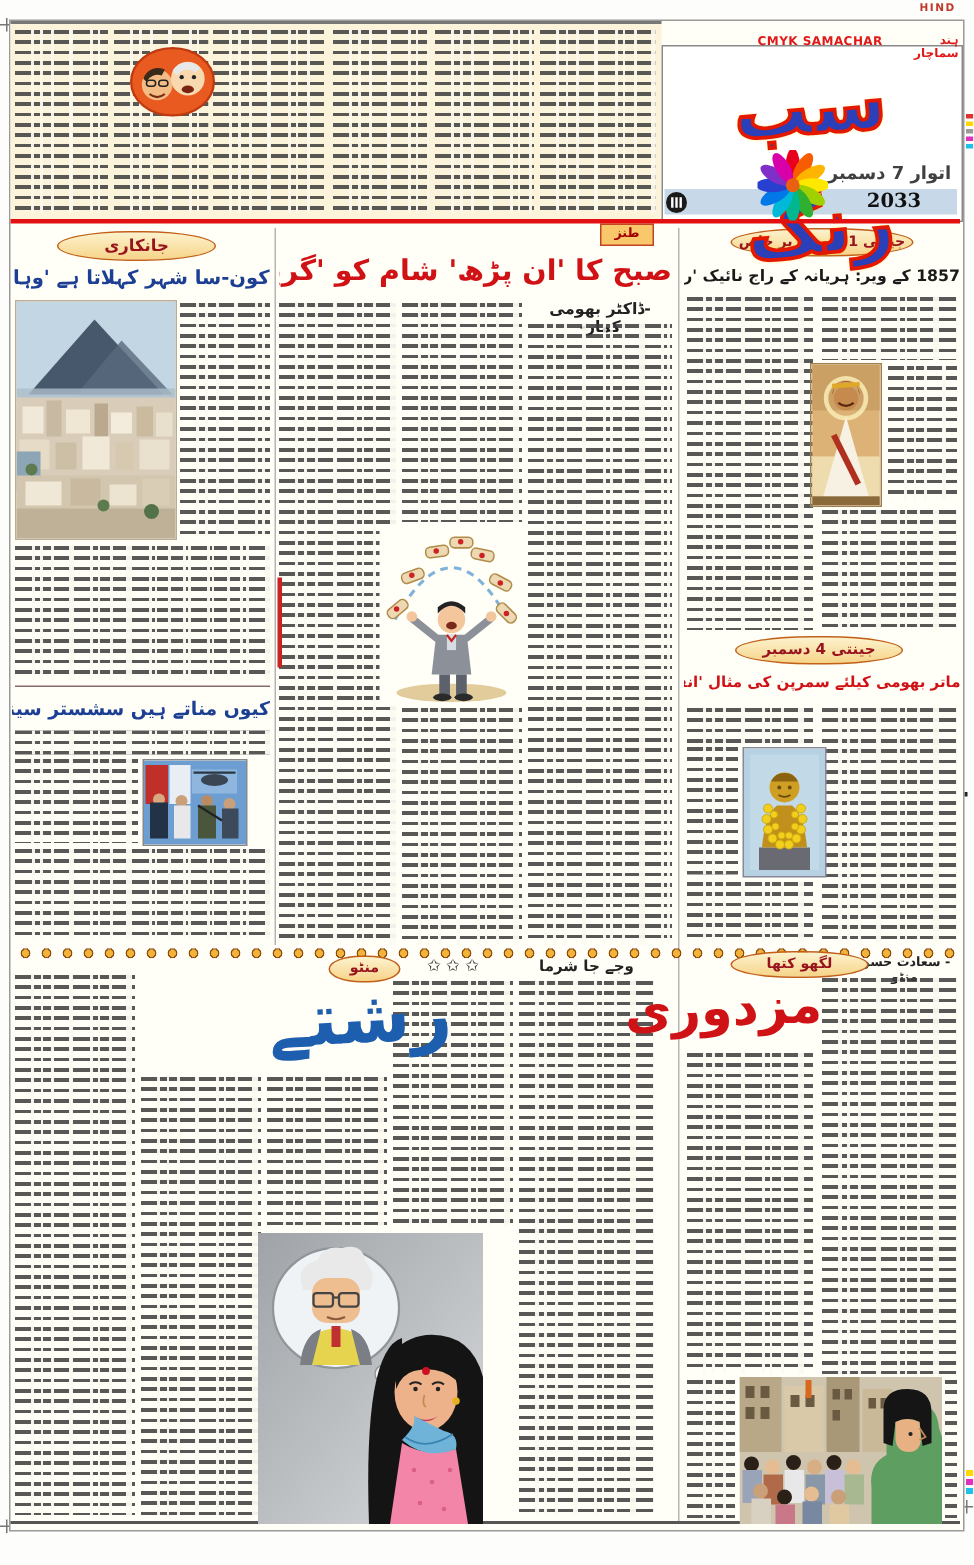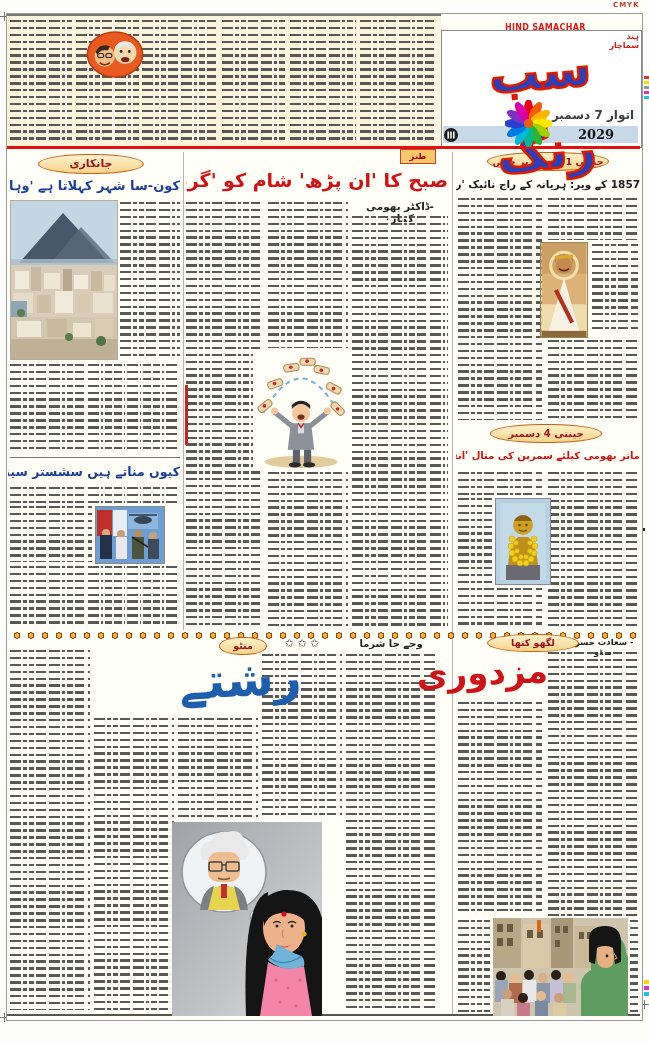--- a/index.html
+++ b/index.html
@@ -29,21 +29,21 @@
   .plus::after{content:"";position:absolute;left:4px;top:0;width:1px;height:9px;background:#777;}
   .plus::before{content:"";position:absolute;left:0;top:4px;width:9px;height:1px;background:#777;}
   .regmark{position:absolute;width:5px;height:3px;}
   svg{display:block;}
 </style>
 </head>
 <body>
 
 <div class="page">
 
-  <div class="abs ur" style="left:613px;top:1px;width:32px;font-size:7px;font-weight:bold;color:#c0392b;direction:ltr;letter-spacing:1px;">CMYK</div>
+  <div class="abs ur" style="left:613px;top:1px;width:32px;font-size:7px;font-weight:bold;color:#c0392b;direction:ltr;letter-spacing:1px;">HIND</div>
   <div class="plus" style="left:0px;top:12px;"></div>
   <div class="plus" style="left:0px;top:1013px;"></div>
   <div class="plus" style="left:640px;top:1000px;"></div>
   <div class="regmark" style="left:644px;top:76px;background:#e03030;"></div>
   <div class="regmark" style="left:644px;top:81px;background:#ffd800;"></div>
   <div class="regmark" style="left:644px;top:86px;background:#9a9a9a;"></div>
   <div class="regmark" style="left:644px;top:91px;background:#e030c0;"></div>
   <div class="regmark" style="left:644px;top:96px;background:#20c0e8;"></div>
   <div class="regmark" style="left:644px;top:980px;background:#ffd800;height:4px;"></div>
   <div class="regmark" style="left:644px;top:986px;background:#e030c0;height:4px;"></div>
@@ -72,28 +72,28 @@
       <circle cx="38" cy="21" r="11" fill="#f8d8ae"></circle>
       <path d="M28,16 a11,11 0 0 1 18,-2 l-3,3 a8,8 0 0 0 -12,2 Z" fill="#e8e8e8"></path>
       <circle cx="34" cy="20" r="1.4" fill="#222"></circle>
         <circle cx="42" cy="20" r="1.4" fill="#222"></circle>
       <ellipse cx="38" cy="28" rx="4" ry="2.5" fill="#7a2210"></ellipse>
     </svg>
   </div>
 
 
   <div class="abs" style="left:441px;top:30px;width:199px;height:116px;background:#ffffff;border:1px solid #8a8a8a;"></div>
-  <div class="abs" style="left:505px;top:23px;width:92px;font-size:8px;font-weight:bold;color:#e01818;letter-spacing:.3px;z-index:6;">HIND SAMACHAR</div>
-  <div class="abs ur" style="left:595px;top:32px;width:44px;font-size:8px;font-weight:bold;color:#e01818;z-index:6;">ہند سماچار</div>
+  <div class="abs" style="left:505px;top:23px;width:92px;font-size:8px;font-weight:bold;color:#e01818;letter-spacing:.3px;z-index:6;">CMYK SAMACHAR</div>
+  <div class="abs ur" style="left:595px;top:22px;width:44px;font-size:8px;font-weight:bold;color:#e01818;z-index:6;">ہند سماچار</div>
   <div class="abs ur" style="left:444px;top:32px;width:192px;height:84px;font-size:50px;line-height:80px;font-weight:bold;text-align:center;
               color:#2a3fb8;-webkit-text-stroke:2.5px #e41800;text-shadow:0 0 3px #ffd700,0 0 1px #ffe000;
               transform:rotate(-5deg);z-index:6;">سب رنگ</div>
   <div class="abs" style="left:443px;top:126px;width:195px;height:17px;background:#c7d9e8;z-index:5;"></div>
   <div class="abs ur" style="left:550px;top:108px;width:86px;font-size:12px;font-weight:bold;color:#404040;z-index:6;text-align:center;">اتوار 7 دسمبر</div>
-  <div class="abs" style="left:568px;top:127px;width:56px;font-size:13px;font-weight:bold;color:#111;text-align:center;z-index:6;font-family:'DejaVu Serif',serif;">2029</div>
+  <div class="abs" style="left:568px;top:127px;width:56px;font-size:13px;font-weight:bold;color:#111;text-align:center;z-index:6;font-family:'DejaVu Serif',serif;">2033</div>
   <div class="abs" style="left:444px;top:128px;width:14px;height:14px;z-index:6;">
     <svg viewBox="0 0 14 14" width="14" height="14">
       <circle cx="7" cy="7" r="7" fill="#1a1a1a"></circle>
       <rect x="3.4" y="3.5" width="1.6" height="7" fill="#fff"></rect>
       <rect x="6.2" y="3.5" width="1.6" height="7" fill="#fff"></rect>
       <rect x="9" y="3.5" width="1.6" height="7" fill="#fff"></rect>
     </svg>
   </div>
   <div class="abs" style="left:505px;top:100px;width:47px;height:47px;z-index:7;">
     <svg viewBox="0 0 46 46" width="47" height="47">

